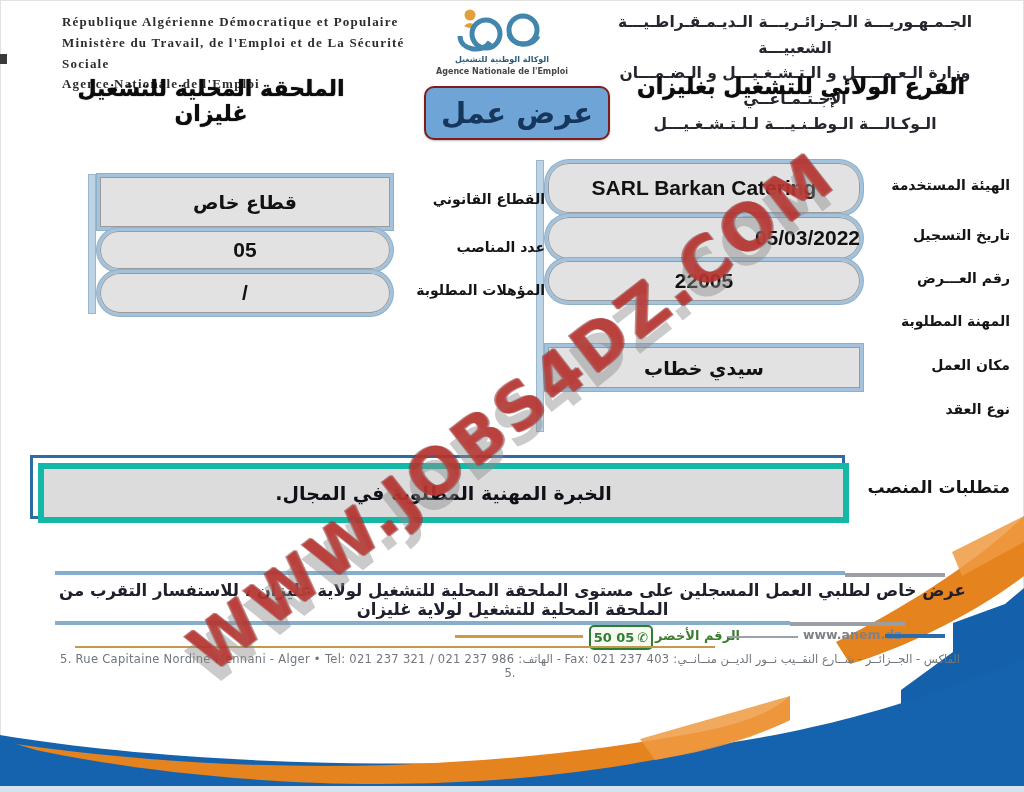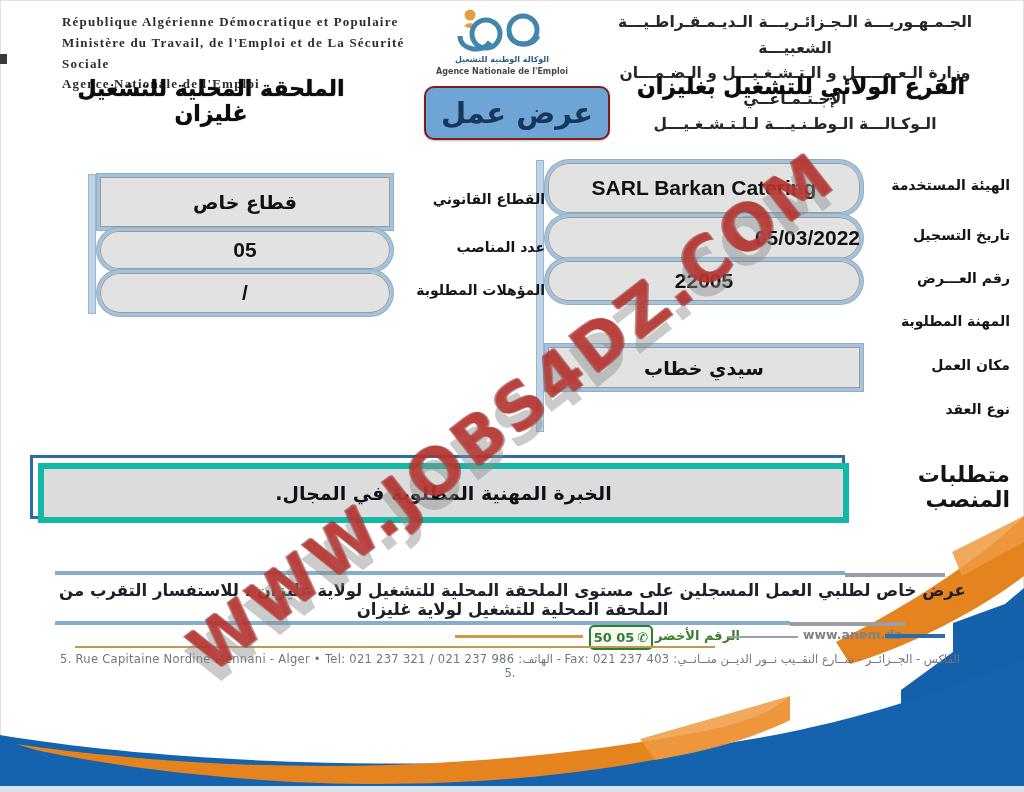--- a/index.html
+++ b/index.html
@@ -185,21 +185,21 @@
   </div>
   <div class="flabel" style="left:392px;top:270px;width:153px;height:40px;">
     <span>المؤهلات المطلوبة</span>
   </div>
 
   <div class="req-box">
     <div class="req-inner">
       <span>الخبرة المهنية المطلوبة في المجال.</span>
     </div>
   </div>
-  <div class="flabel" style="left:855px;top:455px;width:155px;height:64px;font-size:22px;">
+  <div class="flabel" style="left:855px;top:455px;width:155px;height:64px;font-size:17px;">
     <span>متطلبات المنصب</span>
   </div>
 
   <svg class="deco" viewBox="0 0 1024 300">
     <path d="M836 150 C 900 118, 975 72, 1024 24 L 1024 84 C 975 122, 900 158, 850 172 Z" fill="#e5831f"></path>
     <path d="M952 60 L 1024 24 L 1024 50 L 962 84 Z" fill="#ef9a41" opacity="0.85"></path>
     <path d="M1024 96 L 1005 112 L 953 131 L 953 160 L 901 198 L 901 300 L 1024 300 Z" fill="#1460ab"></path>
     <path d="M0 243 C 150 268, 380 280, 600 265 C 760 254, 860 225, 920 205 L 1024 168 L 1024 300 L 0 300 Z" fill="#1563ae"></path>
     <path d="M16 252 C 230 283, 470 283, 700 240 C 740 232, 770 222, 790 204 L 790 228 C 720 262, 560 292, 380 292 C 240 292, 110 274, 36 258 Z" fill="#e5831f"></path>
     <path d="M640 247 L 790 204 L 790 228 C 740 252 700 260 655 268 Z" fill="#ef9a41" opacity="0.85"></path>

